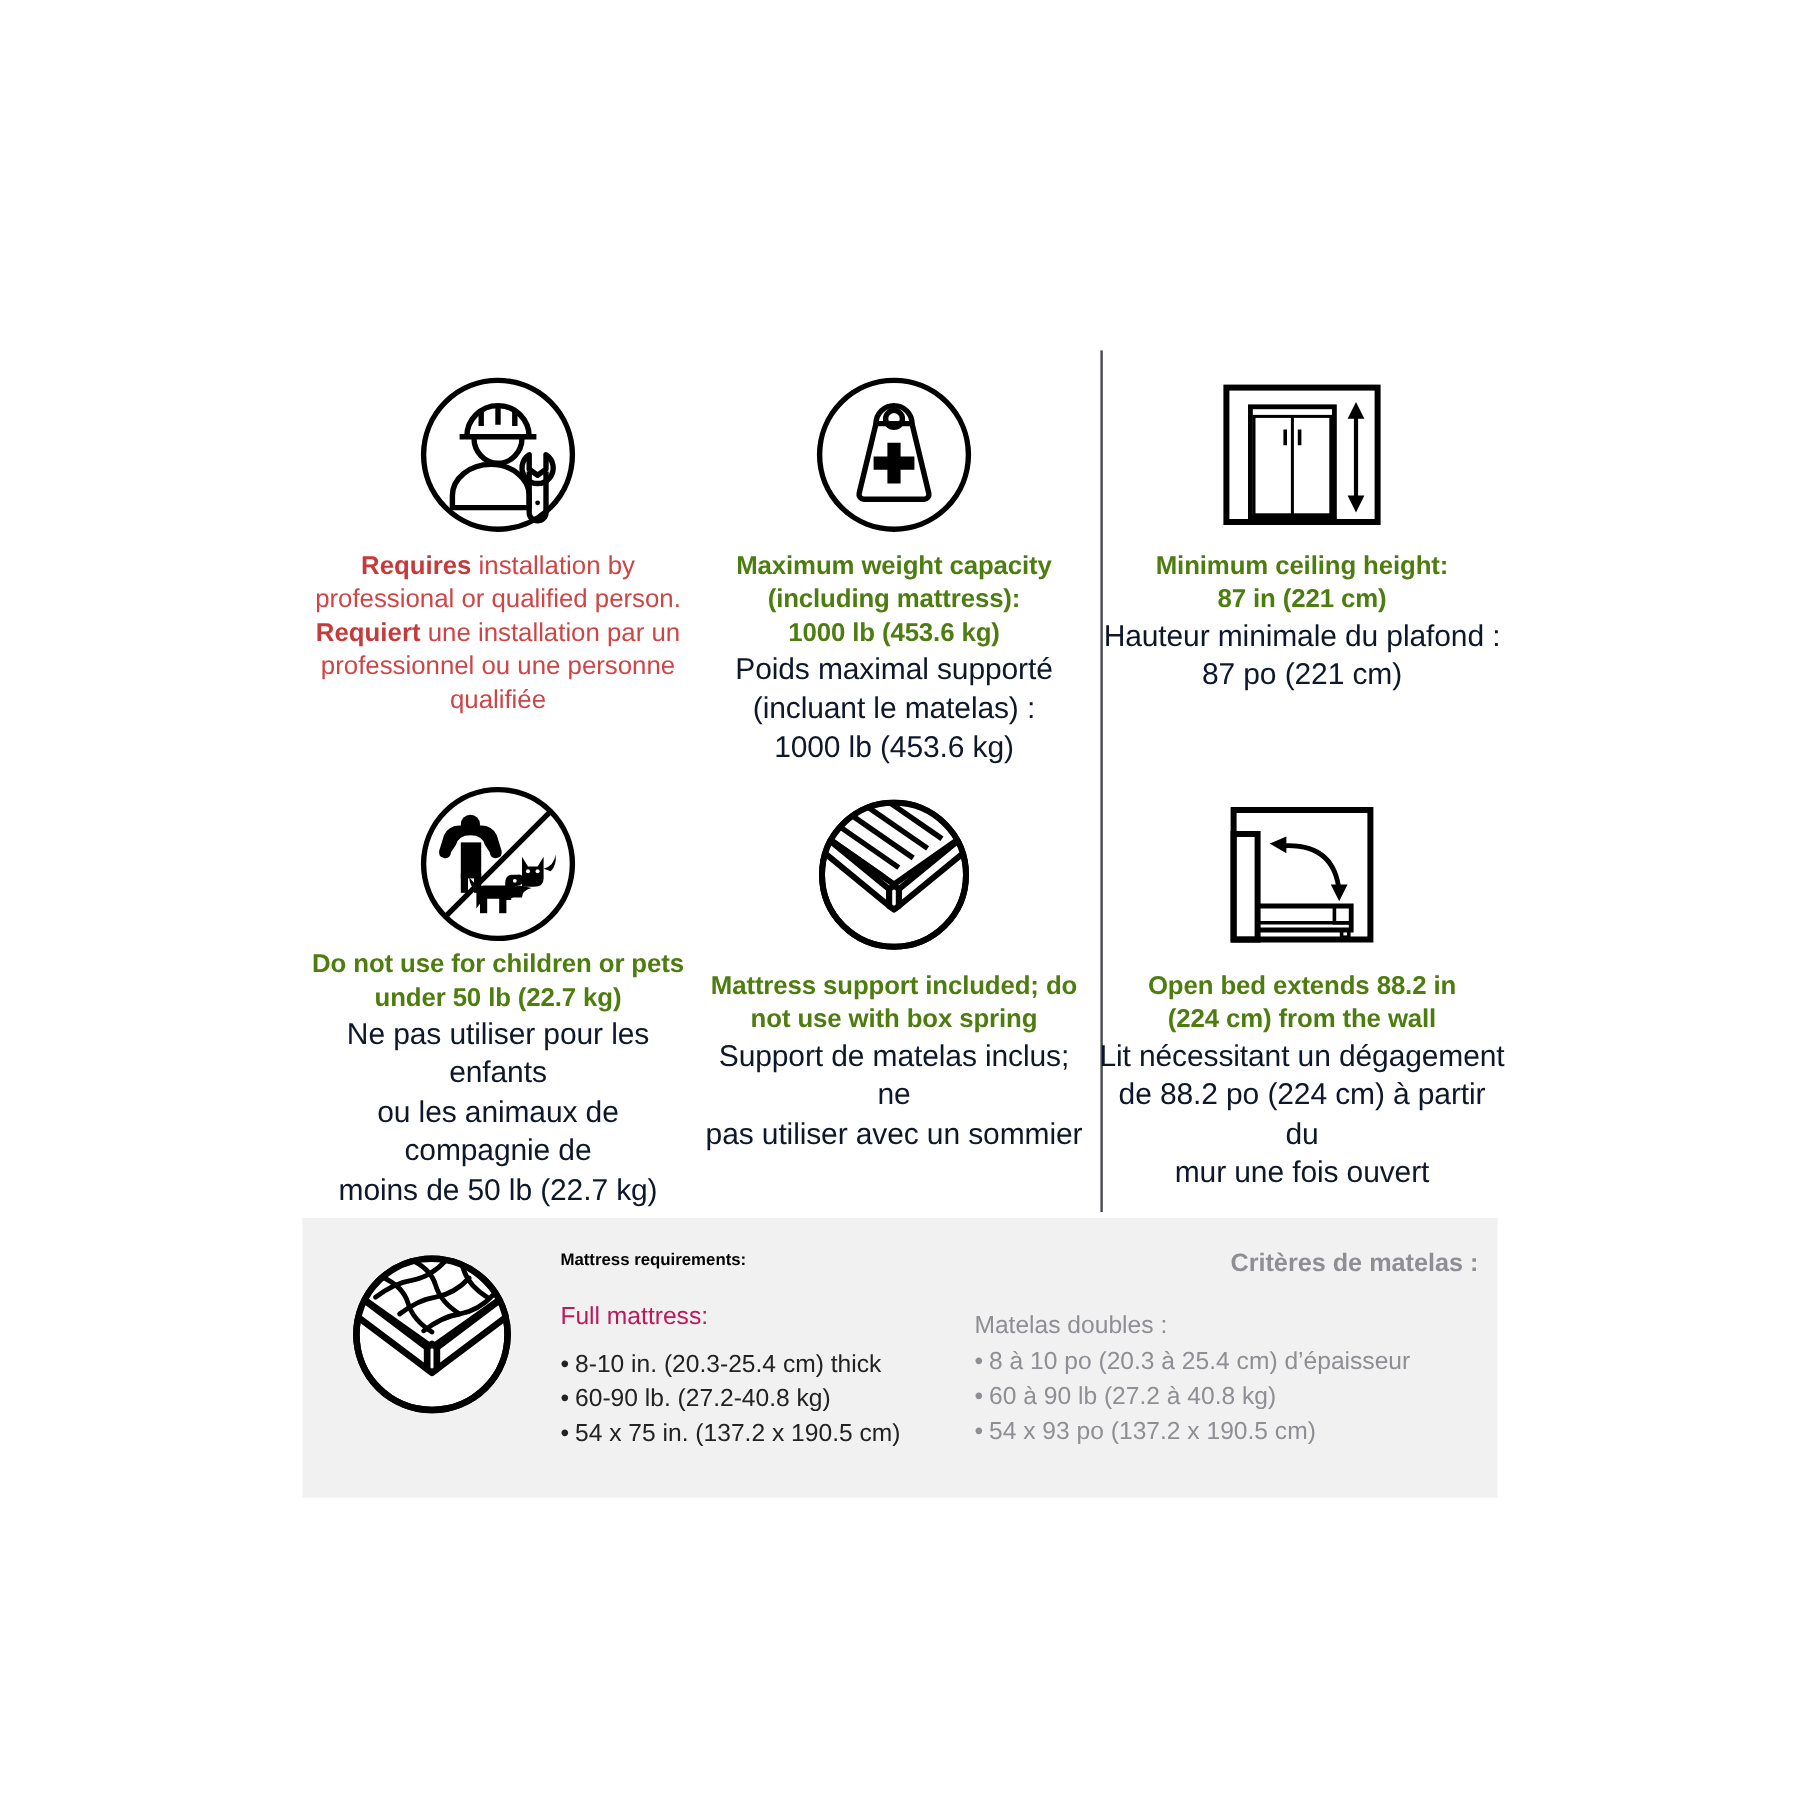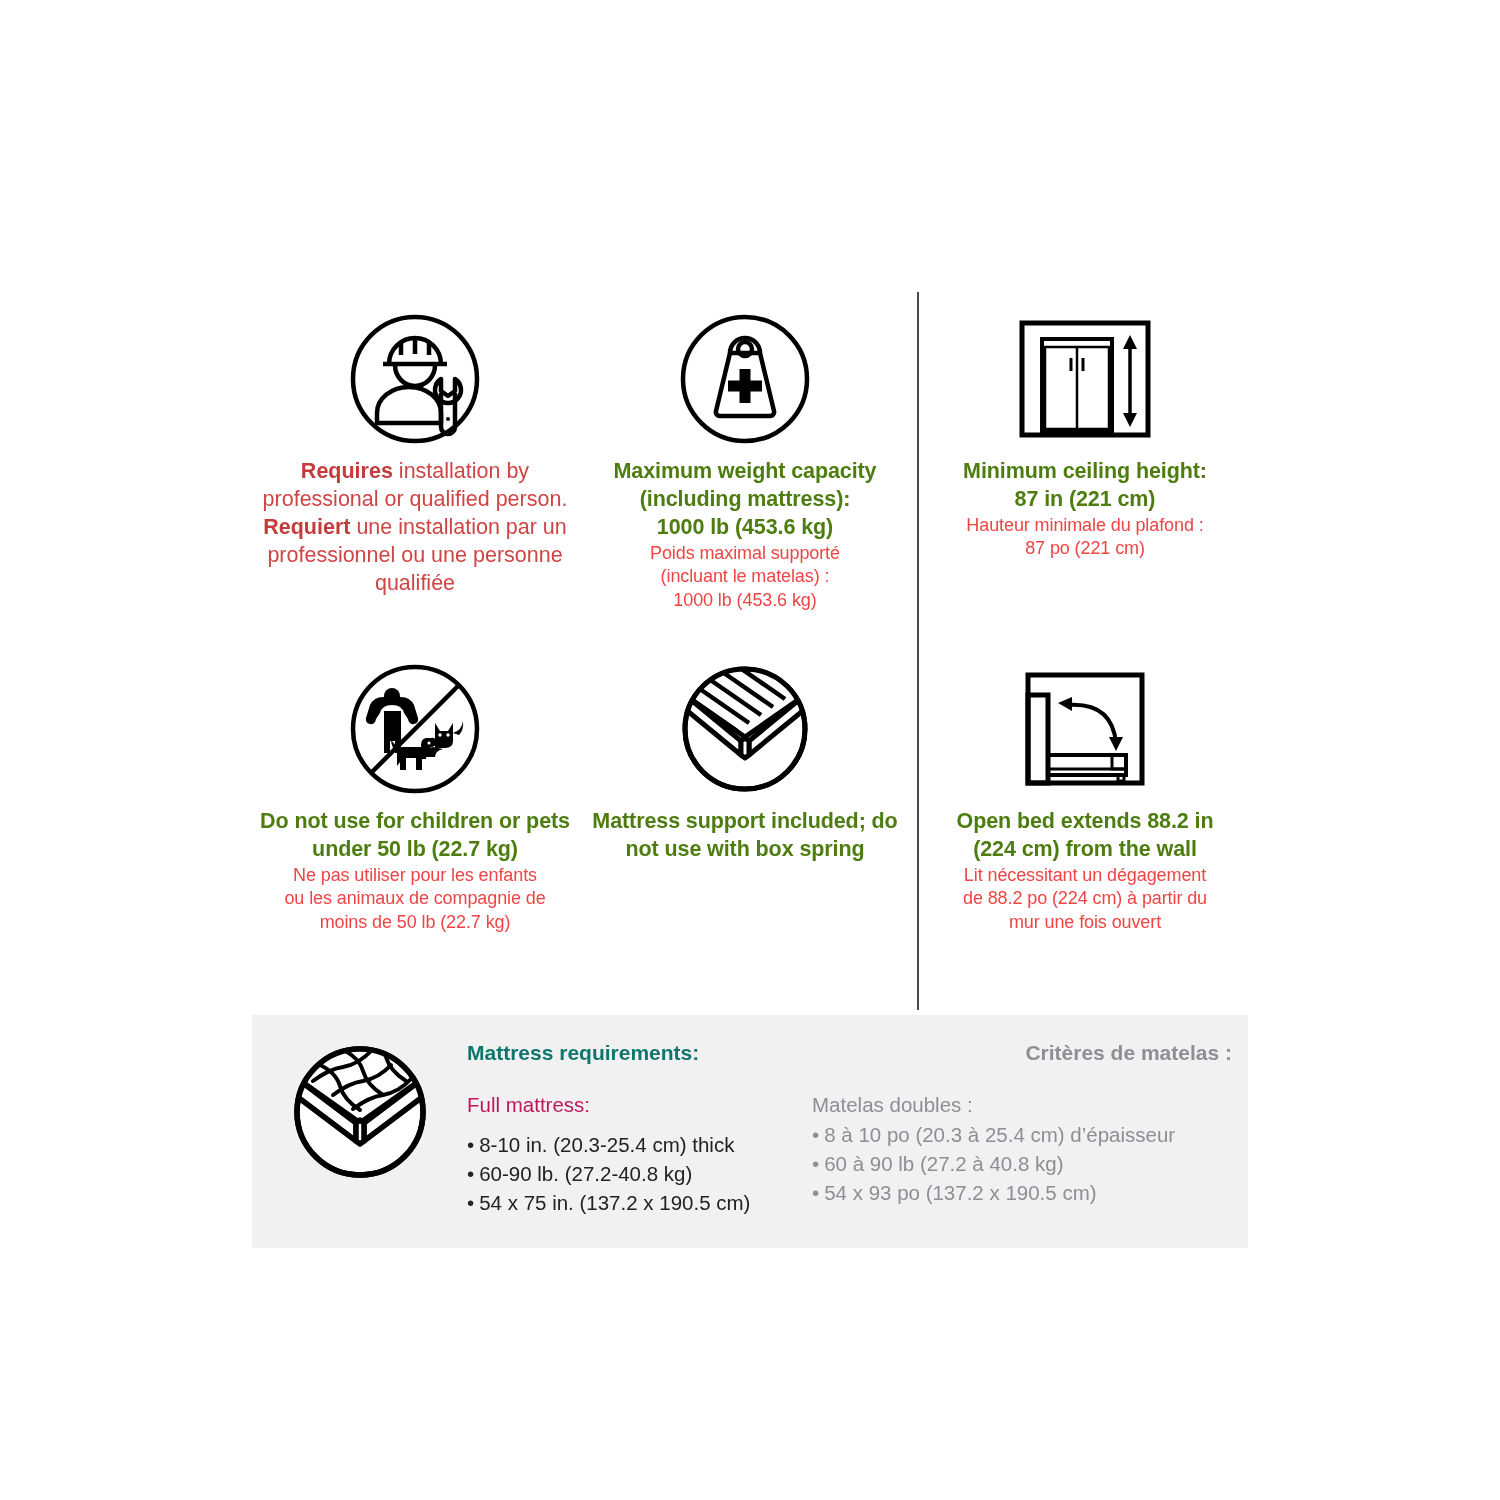--- a/index.html
+++ b/index.html
@@ -55,23 +55,23 @@
     text-align: center;
     line-height: 1.30;
   }
   .cap-en {
     font-size: 21.5px;
     font-weight: bold;
     color: #4d7c0f;
     letter-spacing: -0.1px;
   }
   .cap-fr {
-    font-size: 18px;
+    font-size: 25px;
     font-weight: normal;
-    color: #ef4444;
+    color: #0f172a;
     letter-spacing: -0.1px;
   }
   .cap-red-en {
     font-size: 21.5px;
     color: #cf4444;
     font-weight: normal;
   }
   .cap-red-en b, .cap-red-fr b {
     font-weight: bold;
     color: #c53b3b;
@@ -112,23 +112,23 @@
     align-items: center;
     justify-content: center;
     padding-top: 22px;
   }
   .panel-col {
     padding-top: 26px;
   }
   .panel-col.en { width: 345px; }
   .panel-col.fr { width: 420px; }
   .panel-head-en {
-    font-size: 21px;
+    font-size: 14px;
     font-weight: bold;
-    color: #0f766e;
+    color: #000000;
     margin-bottom: 28px;
   }
   .panel-head-fr {
     font-size: 21px;
     font-weight: bold;
     color: #8e8e94;
     margin-bottom: 28px;
     text-align: right;
   }
   .panel-sub-en {
@@ -320,20 +320,24 @@
 
             <path d="M66 82 L66 96 L70 99 L74 96 L74 82 L70 79 Z" fill="#fff" stroke="#000" stroke-width="5" stroke-linejoin="round"></path>
           </g>
           <circle cx="70" cy="70" r="60" fill="none" stroke="#000" stroke-width="5"></circle>
         </svg>
       </div>
       <div class="caption">
         <div class="cap-en">
           <span>Mattress support included; do</span><br>
           <span>not use with box spring</span>
+        </div>
+        <div class="cap-fr">
+          <span>Support de matelas inclus; ne</span><br>
+          <span>pas utiliser avec un sommier</span>
         </div>
       </div>
     </div>
 
     <div class="cell">
       <div class="icon-wrap">
         <svg width="150" height="140" viewBox="0 0 150 140" aria-hidden="true">
 
           <path d="M18 16 L132 16 L132 124 L18 124 Z" fill="none" stroke="#000" stroke-width="5"></path>
 

